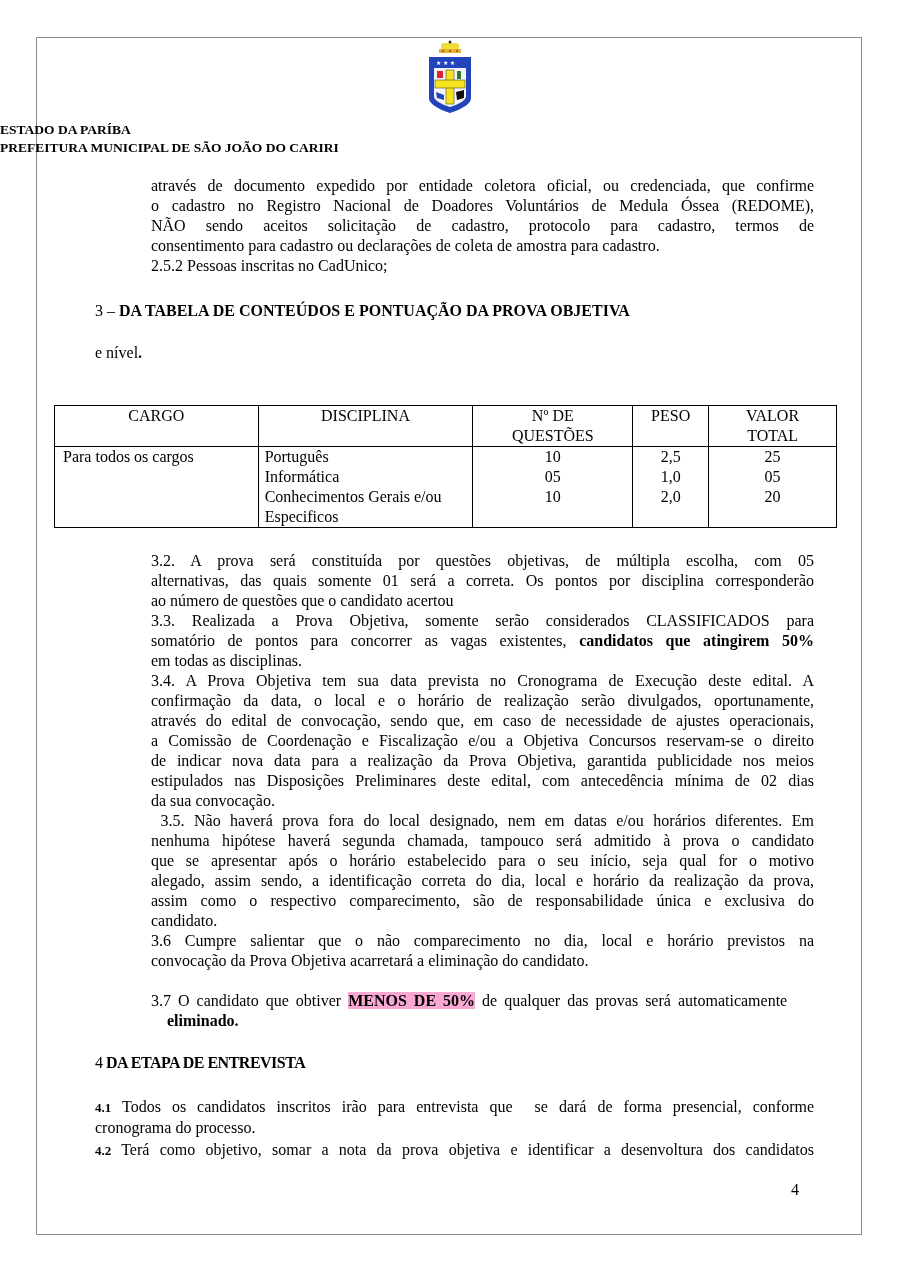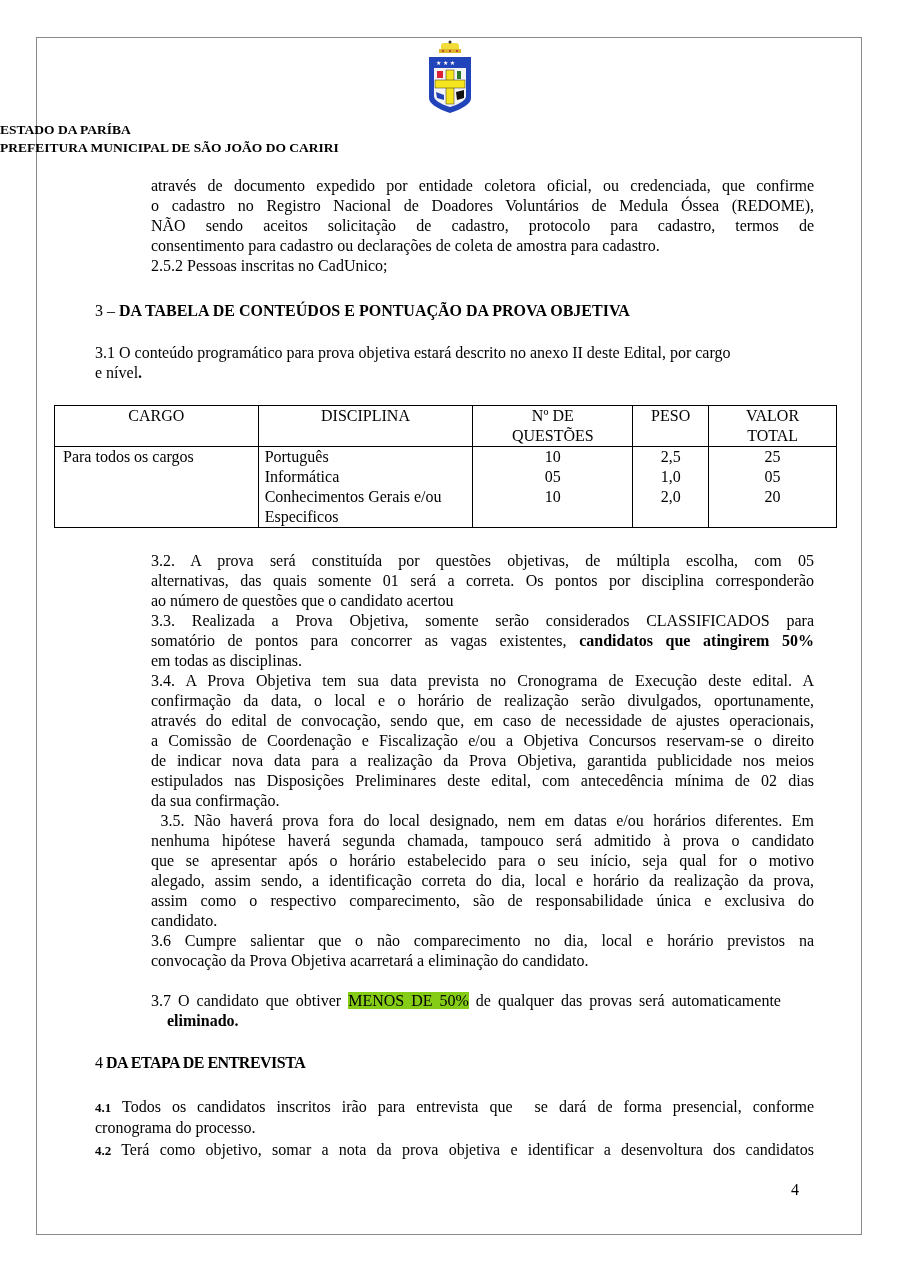--- a/index.html
+++ b/index.html
@@ -4,21 +4,21 @@
 <style>
   html, body { margin:0; padding:0; background:#fff; }
   body { width:900px; height:1273px; position:relative; font-family:"Liberation Serif", serif; color:#000; overflow:hidden; }
   .frame { position:absolute; left:36px; top:37px; width:826px; height:1198px; border:1.5px solid #8a8a8a; box-sizing:border-box; }
   .crest { position:absolute; left:424px; top:40px; width:52px; height:75px; }
   .hdr { position:absolute; left:0; width:900px; text-align:left; font-weight:bold; font-size:13.5px; }
   .p { position:absolute; font-size:16px; line-height:20px; }
   .jl { display:block; text-align:justify; text-align-last:justify; }
   .nl { display:block; }
   .b { font-weight:bold; }
-  .hl { background:#84cc16; font-weight:normal; }
+  .hl { background:#f9a8d4; font-weight:bold; }
   table.tbl { position:absolute; left:54px; top:405px; width:783px; border-collapse:collapse; font-size:16px; line-height:20px; }
   table.tbl td, table.tbl th { border:1px solid #000; font-weight:normal; vertical-align:top; padding:0 6px; }
   table.tbl th { text-align:center; }
   .c { text-align:center; }
 </style>
 </head>
 <body>
 
 <div class="frame"></div>
 
@@ -51,21 +51,20 @@
   <span class="jl">NÃO sendo aceitos solicitação de cadastro, protocolo para cadastro, termos de</span>
   <span class="nl">consentimento para cadastro ou declarações de coleta de amostra para cadastro.</span>
   <span class="nl">2.5.2 Pessoas inscritas no CadUnico;</span>
 </div>
 
 <div class="p" style="left:95px; top:301px;">
   <span>3 – </span><span class="b">DA TABELA DE CONTEÚDOS E PONTUAÇÃO DA PROVA OBJETIVA</span>
 </div>
 
 <div class="p" style="left:95px; top:343px; width:720px;">
-  <span class="nl">3.1 O conteúdo programático para prova objetiva estará descrito no anexo II deste Edital, por cargo</span>
   <span>e nível</span><span class="b">.</span>
 </div>
 
 <table class="tbl">
   <colgroup>
     <col style="width:204px">
       <col style="width:215px">
       <col style="width:160px">
       <col style="width:76px">
       <col style="width:128px">
@@ -117,21 +116,21 @@
   <span class="nl">ao número de questões que o candidato acertou</span>
   <span class="jl">3.3. Realizada a Prova Objetiva, somente serão considerados CLASSIFICADOS para</span>
   <span class="jl"><span>somatório de pontos para concorrer as vagas existentes, </span><span class="b">candidatos que atingirem 50%</span></span>
   <span class="nl">em todas as disciplinas.</span>
   <span class="jl">3.4. A Prova Objetiva tem sua data prevista no Cronograma de Execução deste edital. A</span>
   <span class="jl">confirmação da data, o local e o horário de realização serão divulgados, oportunamente,</span>
   <span class="jl">através do edital de convocação, sendo que, em caso de necessidade de ajustes operacionais,</span>
   <span class="jl">a Comissão de Coordenação e Fiscalização e/ou a Objetiva Concursos reservam-se o direito</span>
   <span class="jl">de indicar nova data para a realização da Prova Objetiva, garantida publicidade nos meios</span>
   <span class="jl">estipulados nas Disposições Preliminares deste edital, com antecedência mínima de 02 dias</span>
-  <span class="nl">da sua confirmação.</span>
+  <span class="nl">da sua convocação.</span>
   <span class="jl" style="white-space:pre;"> 3.5. Não haverá prova fora do local designado, nem em datas e/ou horários diferentes. Em</span>
   <span class="jl">nenhuma hipótese haverá segunda chamada, tampouco será admitido à prova o candidato</span>
   <span class="jl">que se apresentar após o horário estabelecido para o seu início, seja qual for o motivo</span>
   <span class="jl">alegado, assim sendo, a identificação correta do dia, local e horário da realização da prova,</span>
   <span class="jl">assim como o respectivo comparecimento, são de responsabilidade única e exclusiva do</span>
   <span class="nl">candidato.</span>
   <span class="jl">3.6 Cumpre salientar que o não comparecimento no dia, local e horário previstos na</span>
   <span class="nl">convocação da Prova Objetiva acarretará a eliminação do candidato.</span>
 </div>
 

